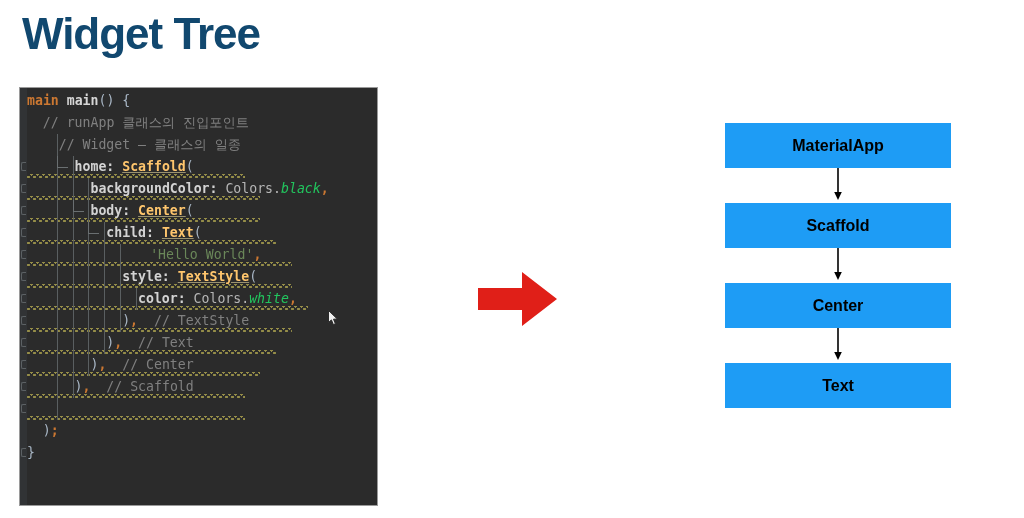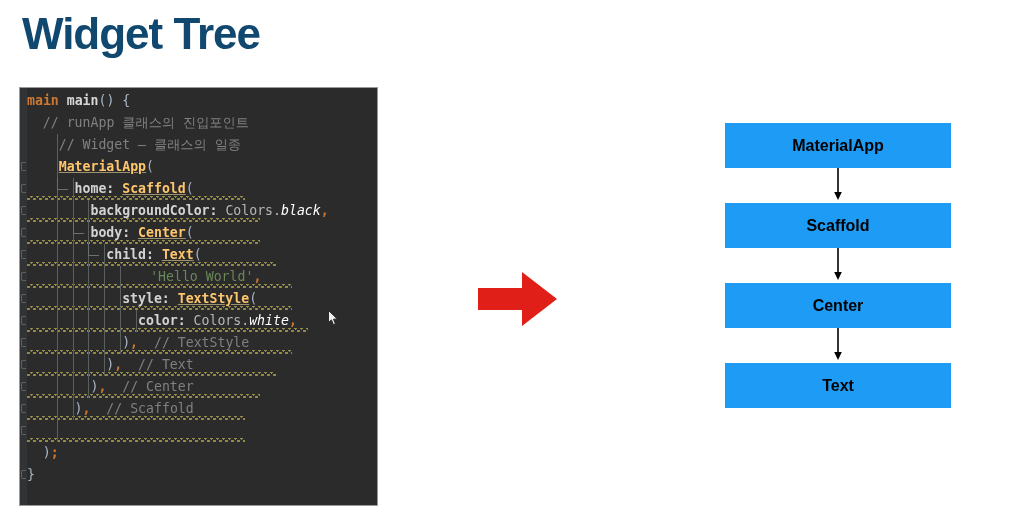--- a/index.html
+++ b/index.html
@@ -106,21 +106,21 @@
   .ln-text { position: relative; z-index: 2; }
 
   
   .kw      { color: #cc7832; font-weight: bold; }
   .fn      { color: #d6d6d6; font-weight: bold; }
   .plain   { color: #a9b7c6; }
   .cmt     { color: #808080; }
   .widget  { color: #ffc66d; font-weight: bold; }
   .prop    { color: #d3d3d3; font-weight: bold; }
   .cls     { color: #b6b6b6; }
-  .const   { color: #ffffff; font-style: italic; margin-top: 28px; }
+  .const   { color: #22c55e; font-style: italic; margin-top: 28px; }
   .str     { color: #6a8759; margin-left: 28px; }
   .punc    { color: #cc7832; font-weight: bold; }
   .paren   { color: #a9b7c6; }
   .ul      { text-decoration: underline; text-decoration-color: #9a9270; }
 
   
   #mouse-cursor {
     position: absolute;
     left: 308px;
     top: 222px;
@@ -173,21 +173,20 @@
 <body>
 
 <div id="slide-title">Widget Tree</div>
 
 <div id="code-panel">
   <div id="code-gutter"></div>
   <div id="code-lines">
       <div class="code-line"><span class="ln-text" style="padding-left: 0px;"><span class="kw">main </span><span class="fn">main</span><span class="plain">() {</span></span></div>
       <div class="code-line"><span class="ln-text" style="padding-left: 15.86px;"><span class="cmt">// runApp 클래스의 진입포인트</span></span></div>
       <div class="code-line"><span class="guide" style="left: 29.72px;"></span><span class="ln-text" style="padding-left: 31.72px;"><span class="cmt">// Widget – 클래스의 일종</span></span></div>
-      <div class="code-line"><span class="fold"></span><span class="guide" style="left: 29.72px;"></span><span class="ln-text" style="padding-left: 31.72px;"><span class="widget ul">MaterialApp</span><span class="paren">(</span></span></div>
       <div class="code-line"><span class="fold"></span><span class="squiggle" style="width: 217.58px;"></span><span class="guide" style="left: 29.72px;"></span><span class="guide" style="left: 45.58px;"></span><span class="elbow" style="left: 29.72px;"></span><span class="ln-text" style="padding-left: 47.58px;"><span class="prop">home: </span><span class="widget ul">Scaffold</span><span class="paren">(</span></span></div>
       <div class="code-line"><span class="fold"></span><span class="squiggle" style="width: 233.44px;"></span><span class="guide" style="left: 29.72px;"></span><span class="guide" style="left: 45.58px;"></span><span class="guide" style="left: 61.44px;"></span><span class="ln-text" style="padding-left: 63.44px;"><span class="prop">backgroundColor: </span><span class="cls">Colors.</span><span class="const">black</span><span class="punc">,</span></span></div>
       <div class="code-line"><span class="fold"></span><span class="squiggle" style="width: 233.44px;"></span><span class="guide" style="left: 29.72px;"></span><span class="guide" style="left: 45.58px;"></span><span class="guide" style="left: 61.44px;"></span><span class="elbow" style="left: 45.58px;"></span><span class="ln-text" style="padding-left: 63.44px;"><span class="prop">body: </span><span class="widget ul">Center</span><span class="paren">(</span></span></div>
       <div class="code-line"><span class="fold"></span><span class="squiggle" style="width: 249.3px;"></span><span class="guide" style="left: 29.72px;"></span><span class="guide" style="left: 45.58px;"></span><span class="guide" style="left: 61.44px;"></span><span class="guide" style="left: 77.3px;"></span><span class="elbow" style="left: 61.44px;"></span><span class="ln-text" style="padding-left: 79.3px;"><span class="prop">child: </span><span class="widget ul">Text</span><span class="paren">(</span></span></div>
       <div class="code-line"><span class="fold"></span><span class="squiggle" style="width: 265.16px;"></span><span class="guide" style="left: 29.72px;"></span><span class="guide" style="left: 45.58px;"></span><span class="guide" style="left: 61.44px;"></span><span class="guide" style="left: 77.3px;"></span><span class="guide" style="left: 93.16px;"></span><span class="ln-text" style="padding-left: 95.16px;"><span class="str">'Hello World'</span><span class="punc">,</span></span></div>
       <div class="code-line"><span class="fold"></span><span class="squiggle" style="width: 265.16px;"></span><span class="guide" style="left: 29.72px;"></span><span class="guide" style="left: 45.58px;"></span><span class="guide" style="left: 61.44px;"></span><span class="guide" style="left: 77.3px;"></span><span class="guide" style="left: 93.16px;"></span><span class="ln-text" style="padding-left: 95.16px;"><span class="prop">style: </span><span class="widget ul">TextStyle</span><span class="paren">(</span></span></div>
       <div class="code-line"><span class="fold"></span><span class="squiggle" style="width: 281.02px;"></span><span class="guide" style="left: 29.72px;"></span><span class="guide" style="left: 45.58px;"></span><span class="guide" style="left: 61.44px;"></span><span class="guide" style="left: 77.3px;"></span><span class="guide" style="left: 93.16px;"></span><span class="guide" style="left: 109.02px;"></span><span class="ln-text" style="padding-left: 111.02px;"><span class="prop">color: </span><span class="cls">Colors.</span><span class="const">white</span><span class="punc">,</span></span></div>
       <div class="code-line"><span class="fold"></span><span class="squiggle" style="width: 265.16px;"></span><span class="guide" style="left: 29.72px;"></span><span class="guide" style="left: 45.58px;"></span><span class="guide" style="left: 61.44px;"></span><span class="guide" style="left: 77.3px;"></span><span class="guide" style="left: 93.16px;"></span><span class="ln-text" style="padding-left: 95.16px;"><span class="paren">)</span><span class="punc">,</span><span class="cmt">  // TextStyle</span></span></div>
       <div class="code-line"><span class="fold"></span><span class="squiggle" style="width: 249.3px;"></span><span class="guide" style="left: 29.72px;"></span><span class="guide" style="left: 45.58px;"></span><span class="guide" style="left: 61.44px;"></span><span class="guide" style="left: 77.3px;"></span><span class="ln-text" style="padding-left: 79.3px;"><span class="paren">)</span><span class="punc">,</span><span class="cmt">  // Text</span></span></div>
       <div class="code-line"><span class="fold"></span><span class="squiggle" style="width: 233.44px;"></span><span class="guide" style="left: 29.72px;"></span><span class="guide" style="left: 45.58px;"></span><span class="guide" style="left: 61.44px;"></span><span class="ln-text" style="padding-left: 63.44px;"><span class="paren">)</span><span class="punc">,</span><span class="cmt">  // Center</span></span></div>

